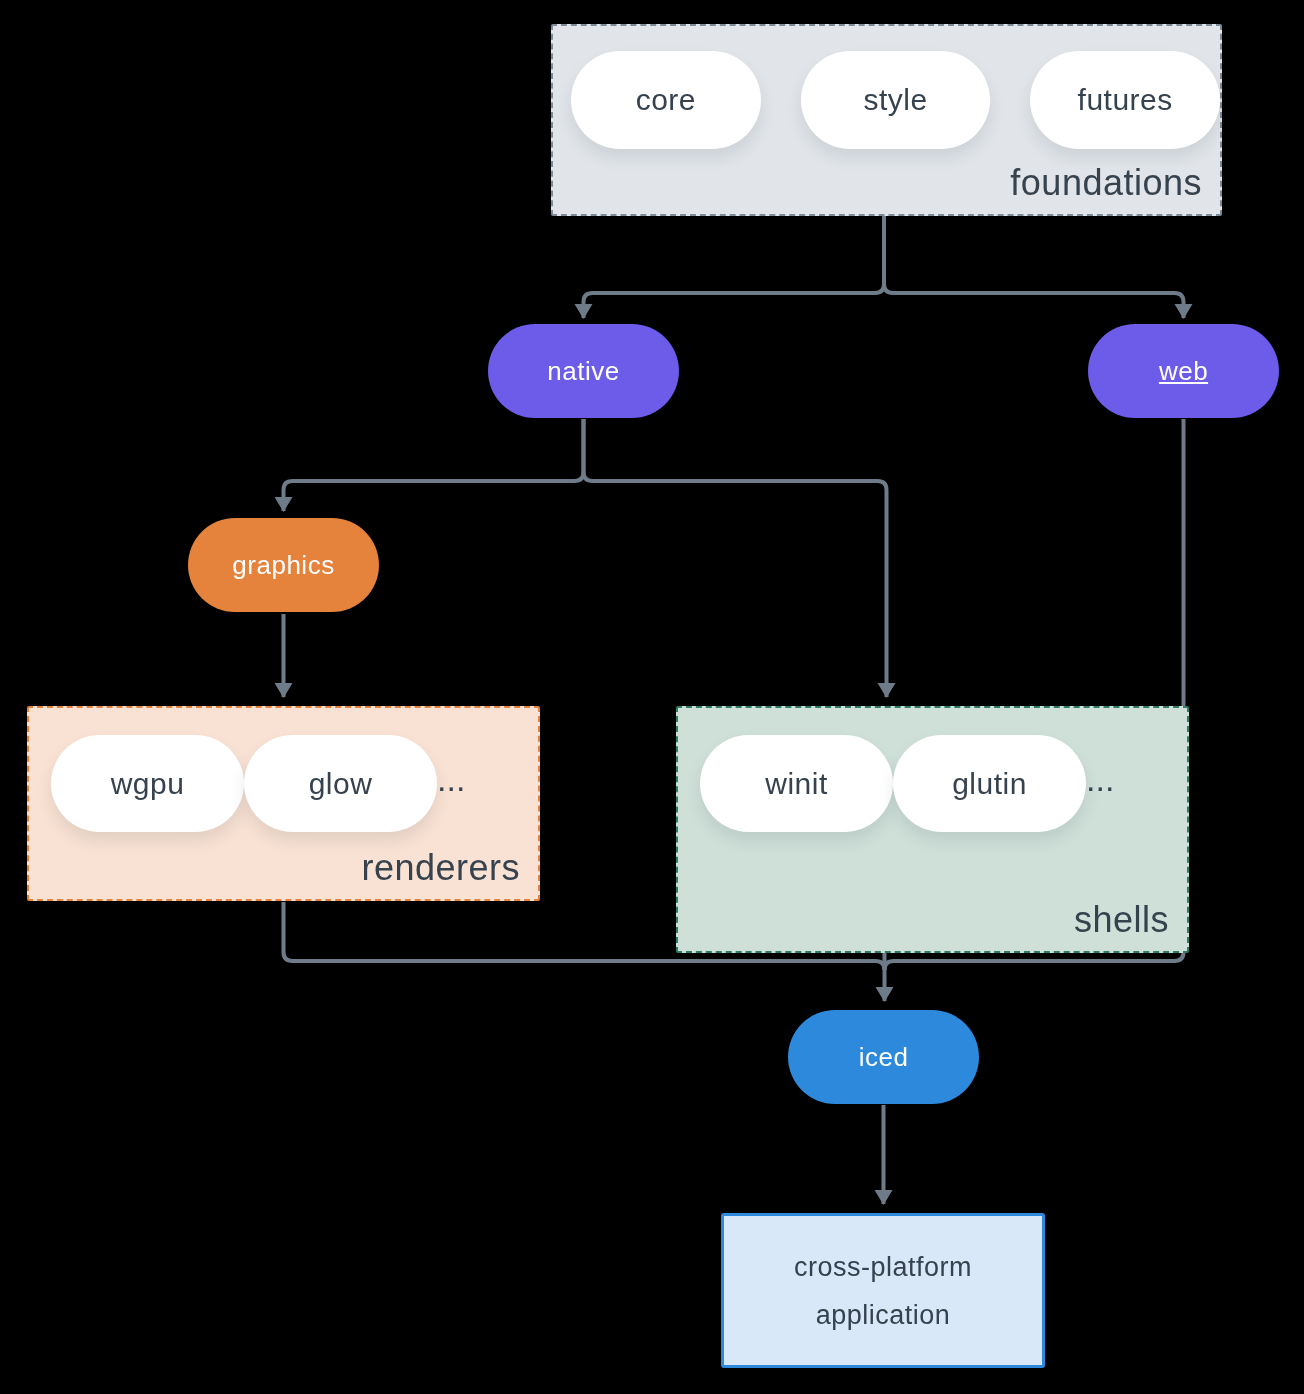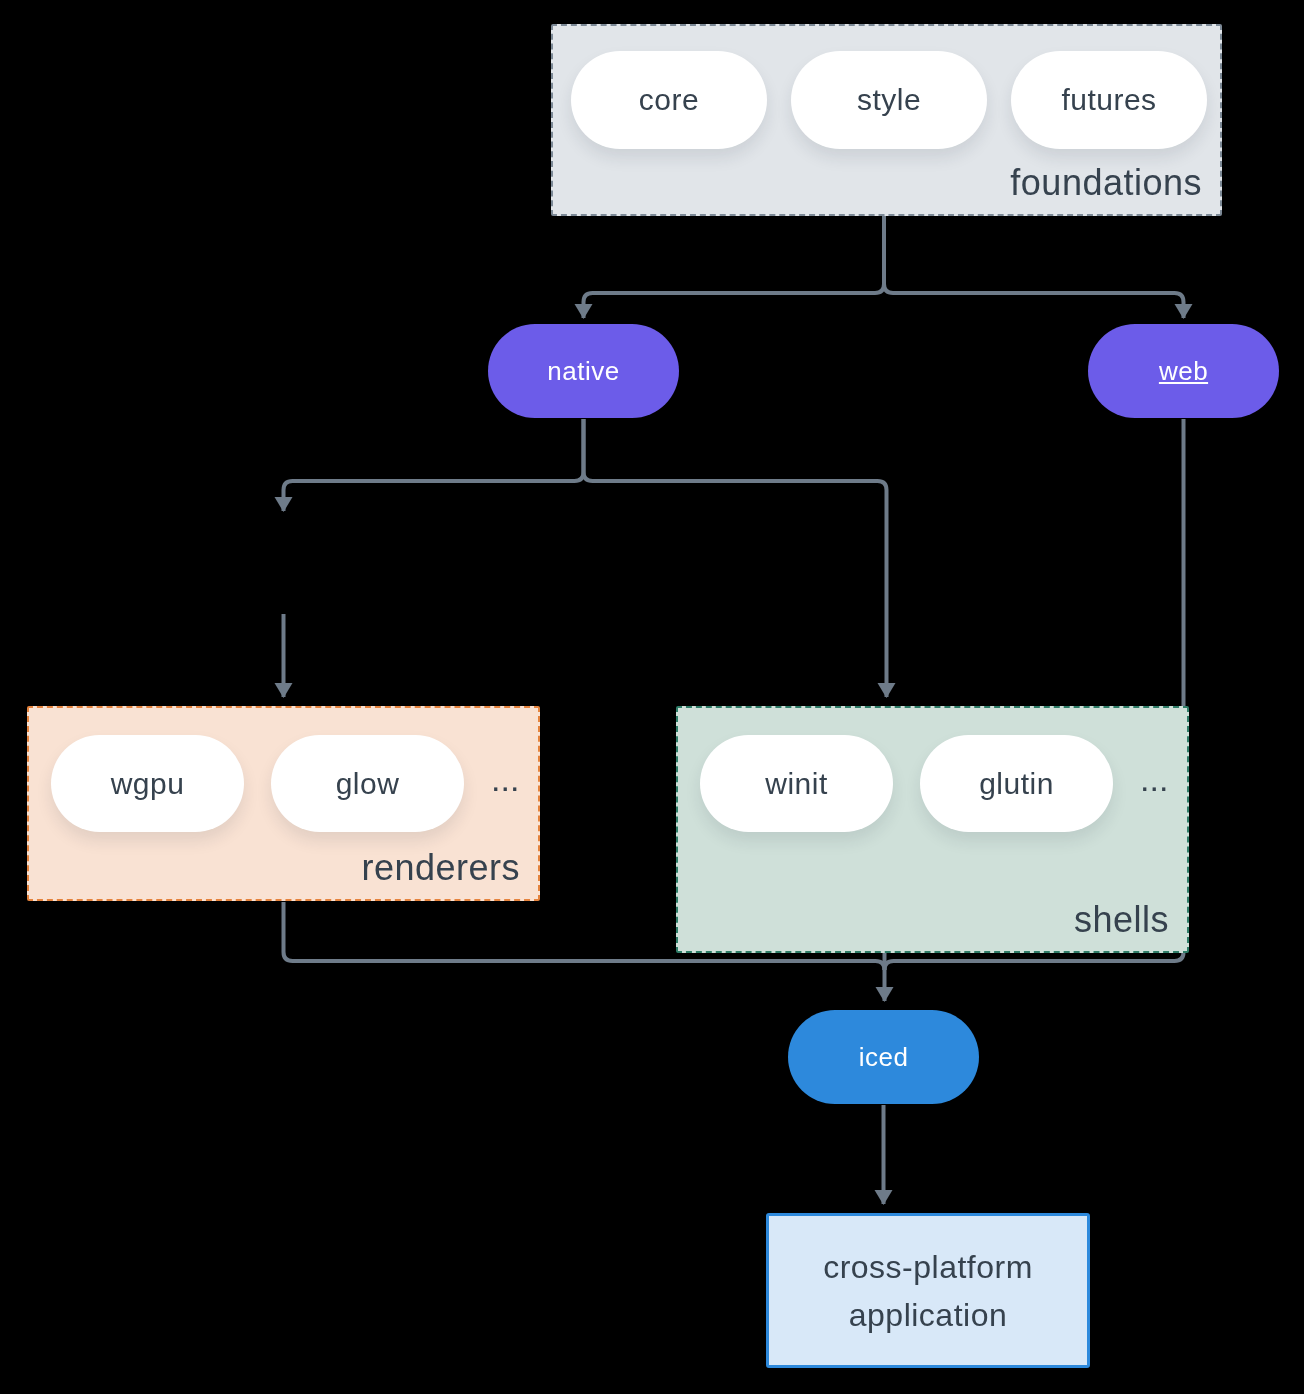--- a/index.html
+++ b/index.html
@@ -19,22 +19,22 @@
     border:2.5px dashed; border-radius:2px;
   }
   .g-foundations { left:551px; top:24px;  width:671px; height:192px;
     background:var(--c-foundations-fill,#e1e5e9); border-color:var(--c-foundations-border,#7d8a97); }
   .g-renderers  { left:27px;  top:706px; width:513px; height:195px;
     background:var(--c-renderers-fill,#f9e2d3); border-color:var(--c-renderers-border,#e5833d); }
   .g-shells     { left:630px; top:706px; width:513px; height:247px;
     background:var(--c-shells-fill,#cfe0d9); border-color:var(--c-shells-border,#2f7d68);margin-left:46px; }
 
   .items { display:flex; align-items:center; }
-  .g-foundations .items { gap:24px; padding:25px 0 0 18px; }
-  .g-renderers .items, .g-shells .items { gap:27px; padding:27px 0 0 22px; }
+  .g-foundations .items { gap:40px; padding:25px 0 0 18px; }
+  .g-renderers .items, .g-shells .items { padding:27px 0 0 22px; }
 
   .pill {
     display:flex; align-items:center; justify-content:center;
     border-radius:49px; font-size:30px; letter-spacing:0.5px;
   }
   .pill.white {
     background:var(--c-pill-fill,#ffffff); color:var(--c-dark-text,#36424e);
     box-shadow:0 9px 16px rgba(25,40,55,0.10);
   }
   .g-foundations .pill { width:196px; height:98px; }
@@ -58,21 +58,21 @@
   .node-graphics { left:188px;  top:518px; background:var(--c-orange,#e5833d); }
   .node-iced     { left:788px;  top:1010px; background:var(--c-blue,#2d89dc); }
 
   
   .app {
     position:absolute; left:721px; top:1213px; width:324px; height:155px;
     box-sizing:border-box; border-radius:3px;
     background:var(--c-app-fill,#d8e8f8);
     border:3px solid var(--c-app-border,#2d89dc);
     display:flex; flex-direction:column; align-items:center; justify-content:center;
-    font-size:32px; line-height:48px; color:var(--c-dark-text,#36424e); letter-spacing:0.5px;margin-left:45px;
+    font-size:27px; line-height:48px; color:var(--c-dark-text,#36424e); letter-spacing:0.5px;
   }
 </style>
 </head>
 <body>
 
 <div class="canvas">
 
   <svg class="edges" width="1304" height="1394" viewBox="0 0 1304 1394">
     <defs>
       <marker id="arrow" viewBox="0 0 18 20" refX="15" refY="10" markerWidth="20" markerHeight="20" markerUnits="userSpaceOnUse" orient="auto">
@@ -95,20 +95,21 @@
       <div class="pill white">core</div>
       <div class="pill white">style</div>
       <div class="pill white">futures</div>
     </div>
     <div class="group-label">foundations</div>
   </section>
 
   <div class="node node-native">native</div>
   <div class="node node-web">web</div>
 
+  <div class="node node-graphics">graphics</div>
 
   <section class="group g-renderers">
     <div class="items">
       <div class="pill white">wgpu</div>
       <div class="pill white">glow</div>
       <div class="dots">...</div>
     </div>
     <div class="group-label">renderers</div>
   </section>
 

